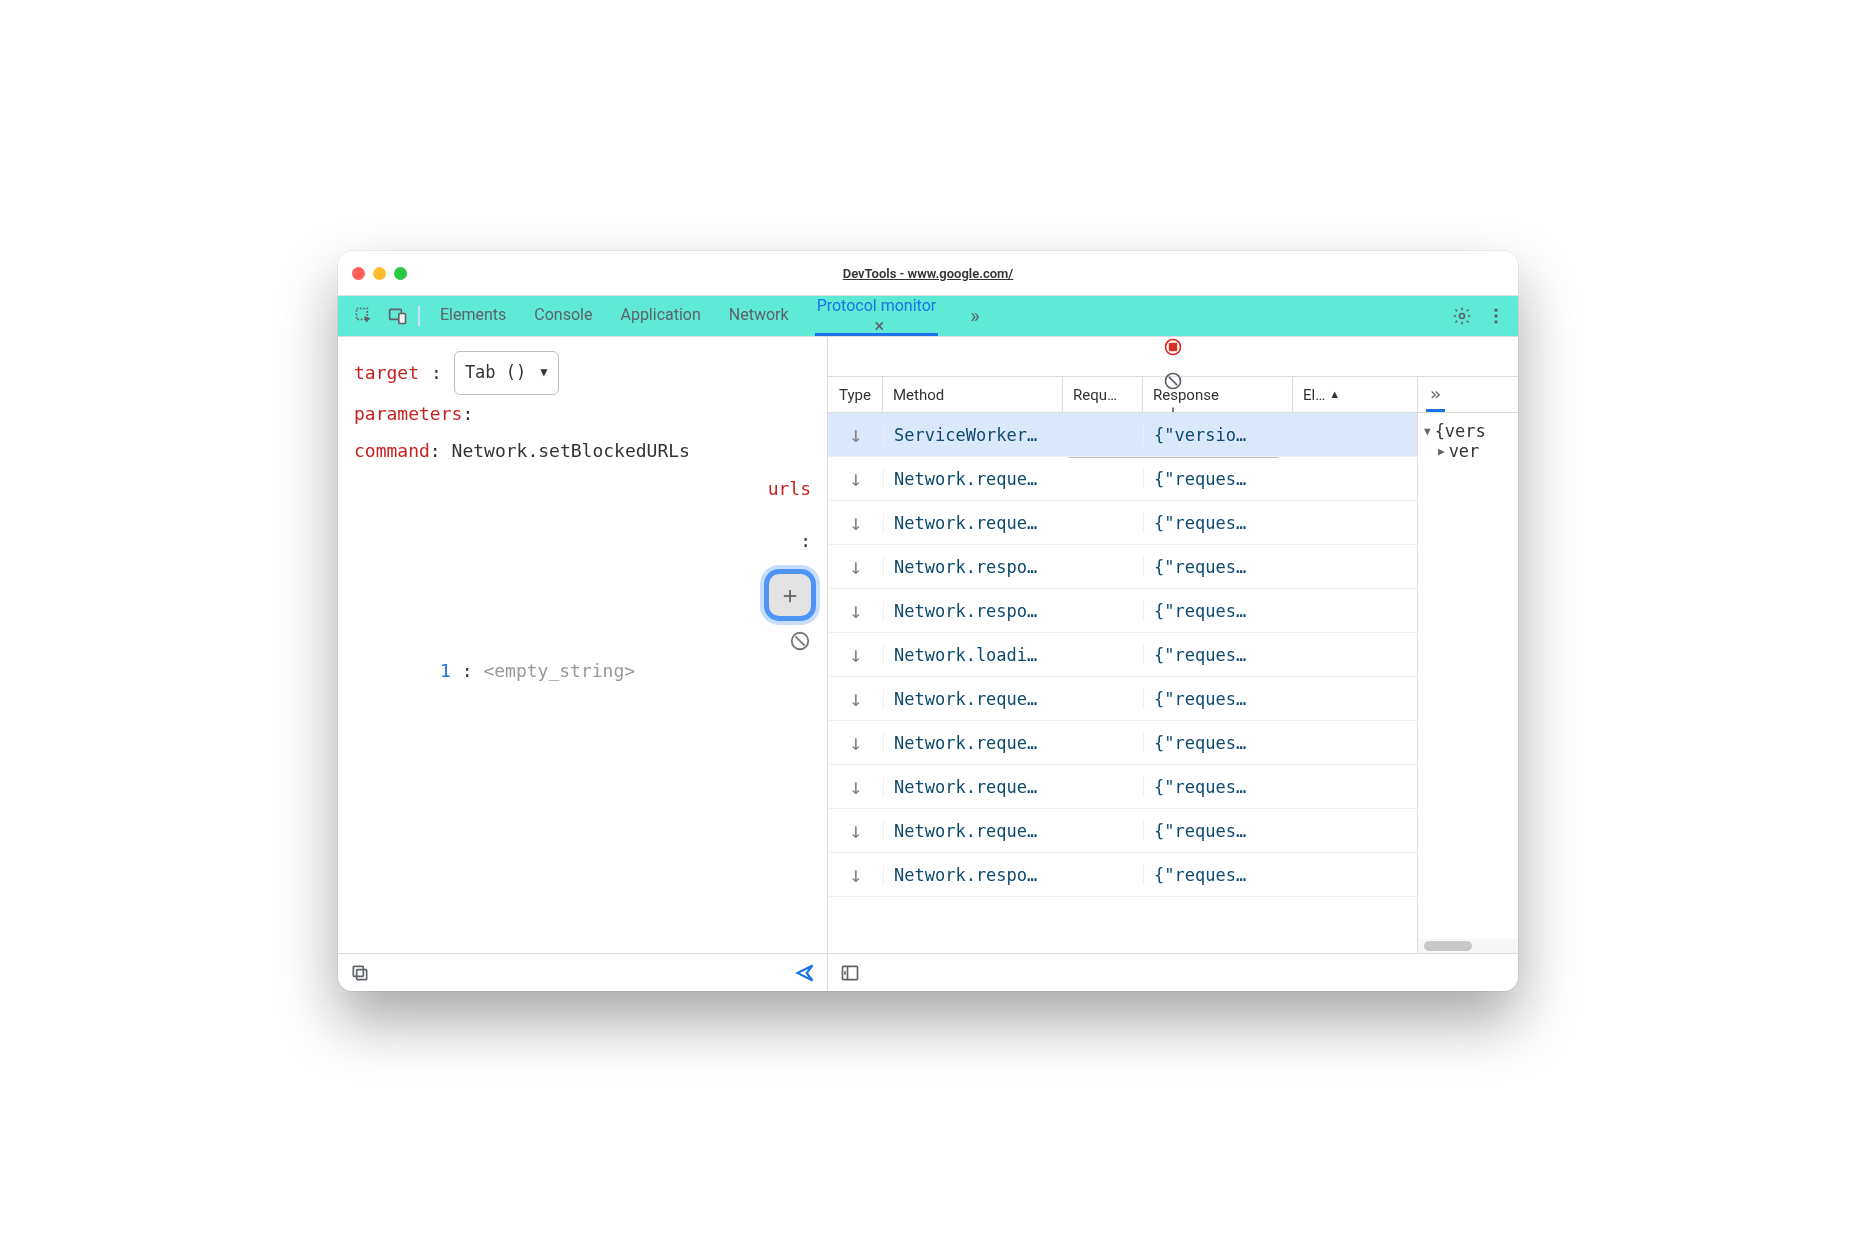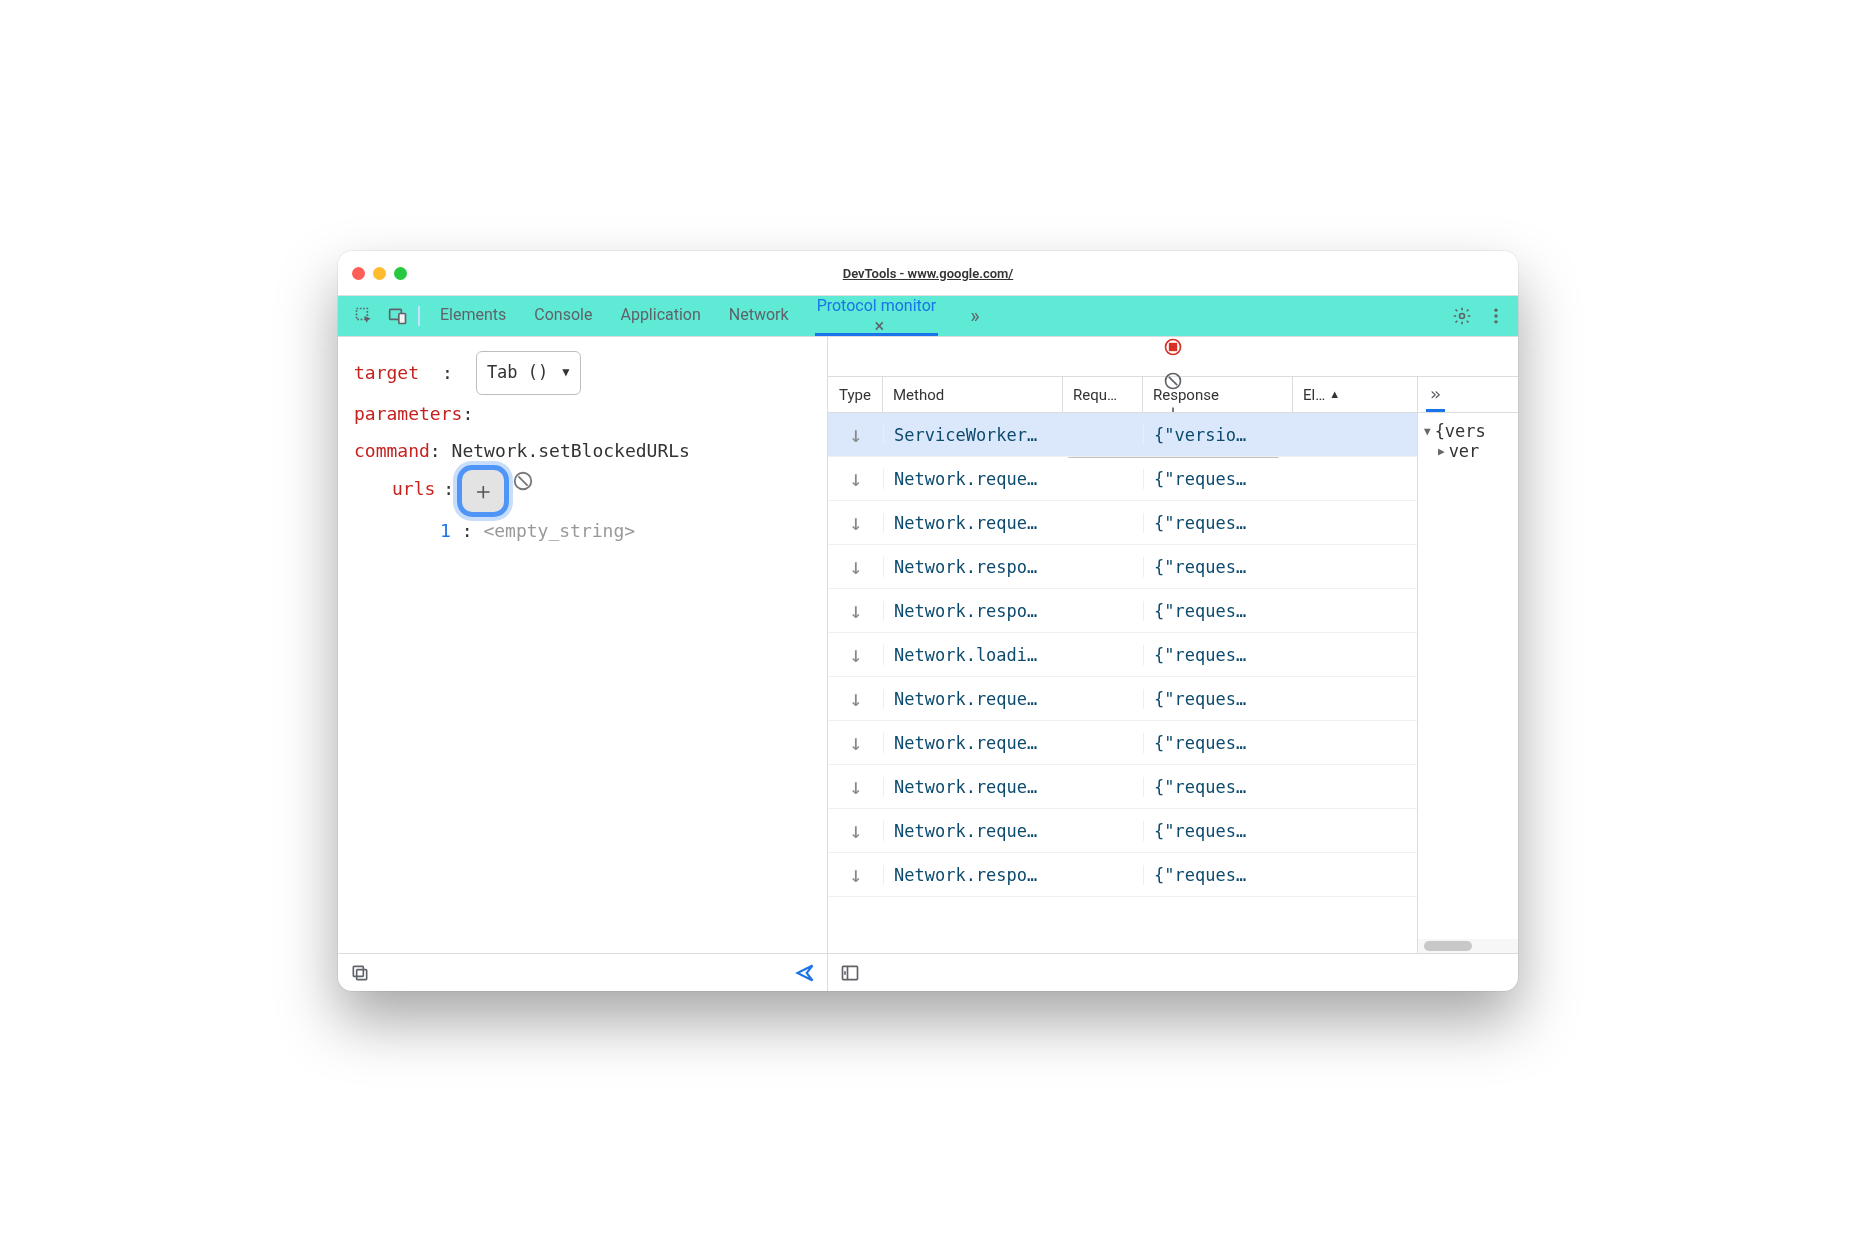--- a/index.html
+++ b/index.html
@@ -63,30 +63,30 @@
 .editor {
   flex: 1; padding: 14px 16px;
   font-family: ui-monospace, Menlo, Consolas, monospace;
   font-size: 18px; line-height: 2.1;
   color: #333;
 }
 .kw { color: #c5221f; }
 .num { color: #1a73e8; }
 .val { color: #333; }
 .gray { color: #999; }
-.target-row { display: flex; align-items: center; gap: 23px; }
+.target-row { display: flex; align-items: center; gap: 12px; }
 .select {
   display: inline-flex; align-items: center; gap: 14px;
   border: 1px solid #bdbdbd; border-radius: 6px;
   padding: 3px 10px; font-size: 17px; cursor: pointer; background: #fff;
 }
 .chev { font-size: 12px; }
 .indent1 { padding-left: 38px; }
 .indent2 { padding-left: 86px; }
-.urls-row { display: flex; align-items: flex-start; gap: 8px; }
+.urls-row { display: flex; align-items: flex-end; gap: 14px; flex-direction: column; }
 .add-btn {
   width: 42px; height: 42px; border-radius: 10px;
   background: #e3e3e3;
   display: flex; align-items: center; justify-content: center;
   font-size: 24px; color: #555; cursor: pointer;
   box-shadow: 0 0 0 5px #4f95f7, 0 0 0 9px #c7ddfa;
 }
 .clear-icon { color: #777; cursor: pointer; display:inline-flex; }
 .clear-icon svg { width: 22px; height: 22px; }
 

